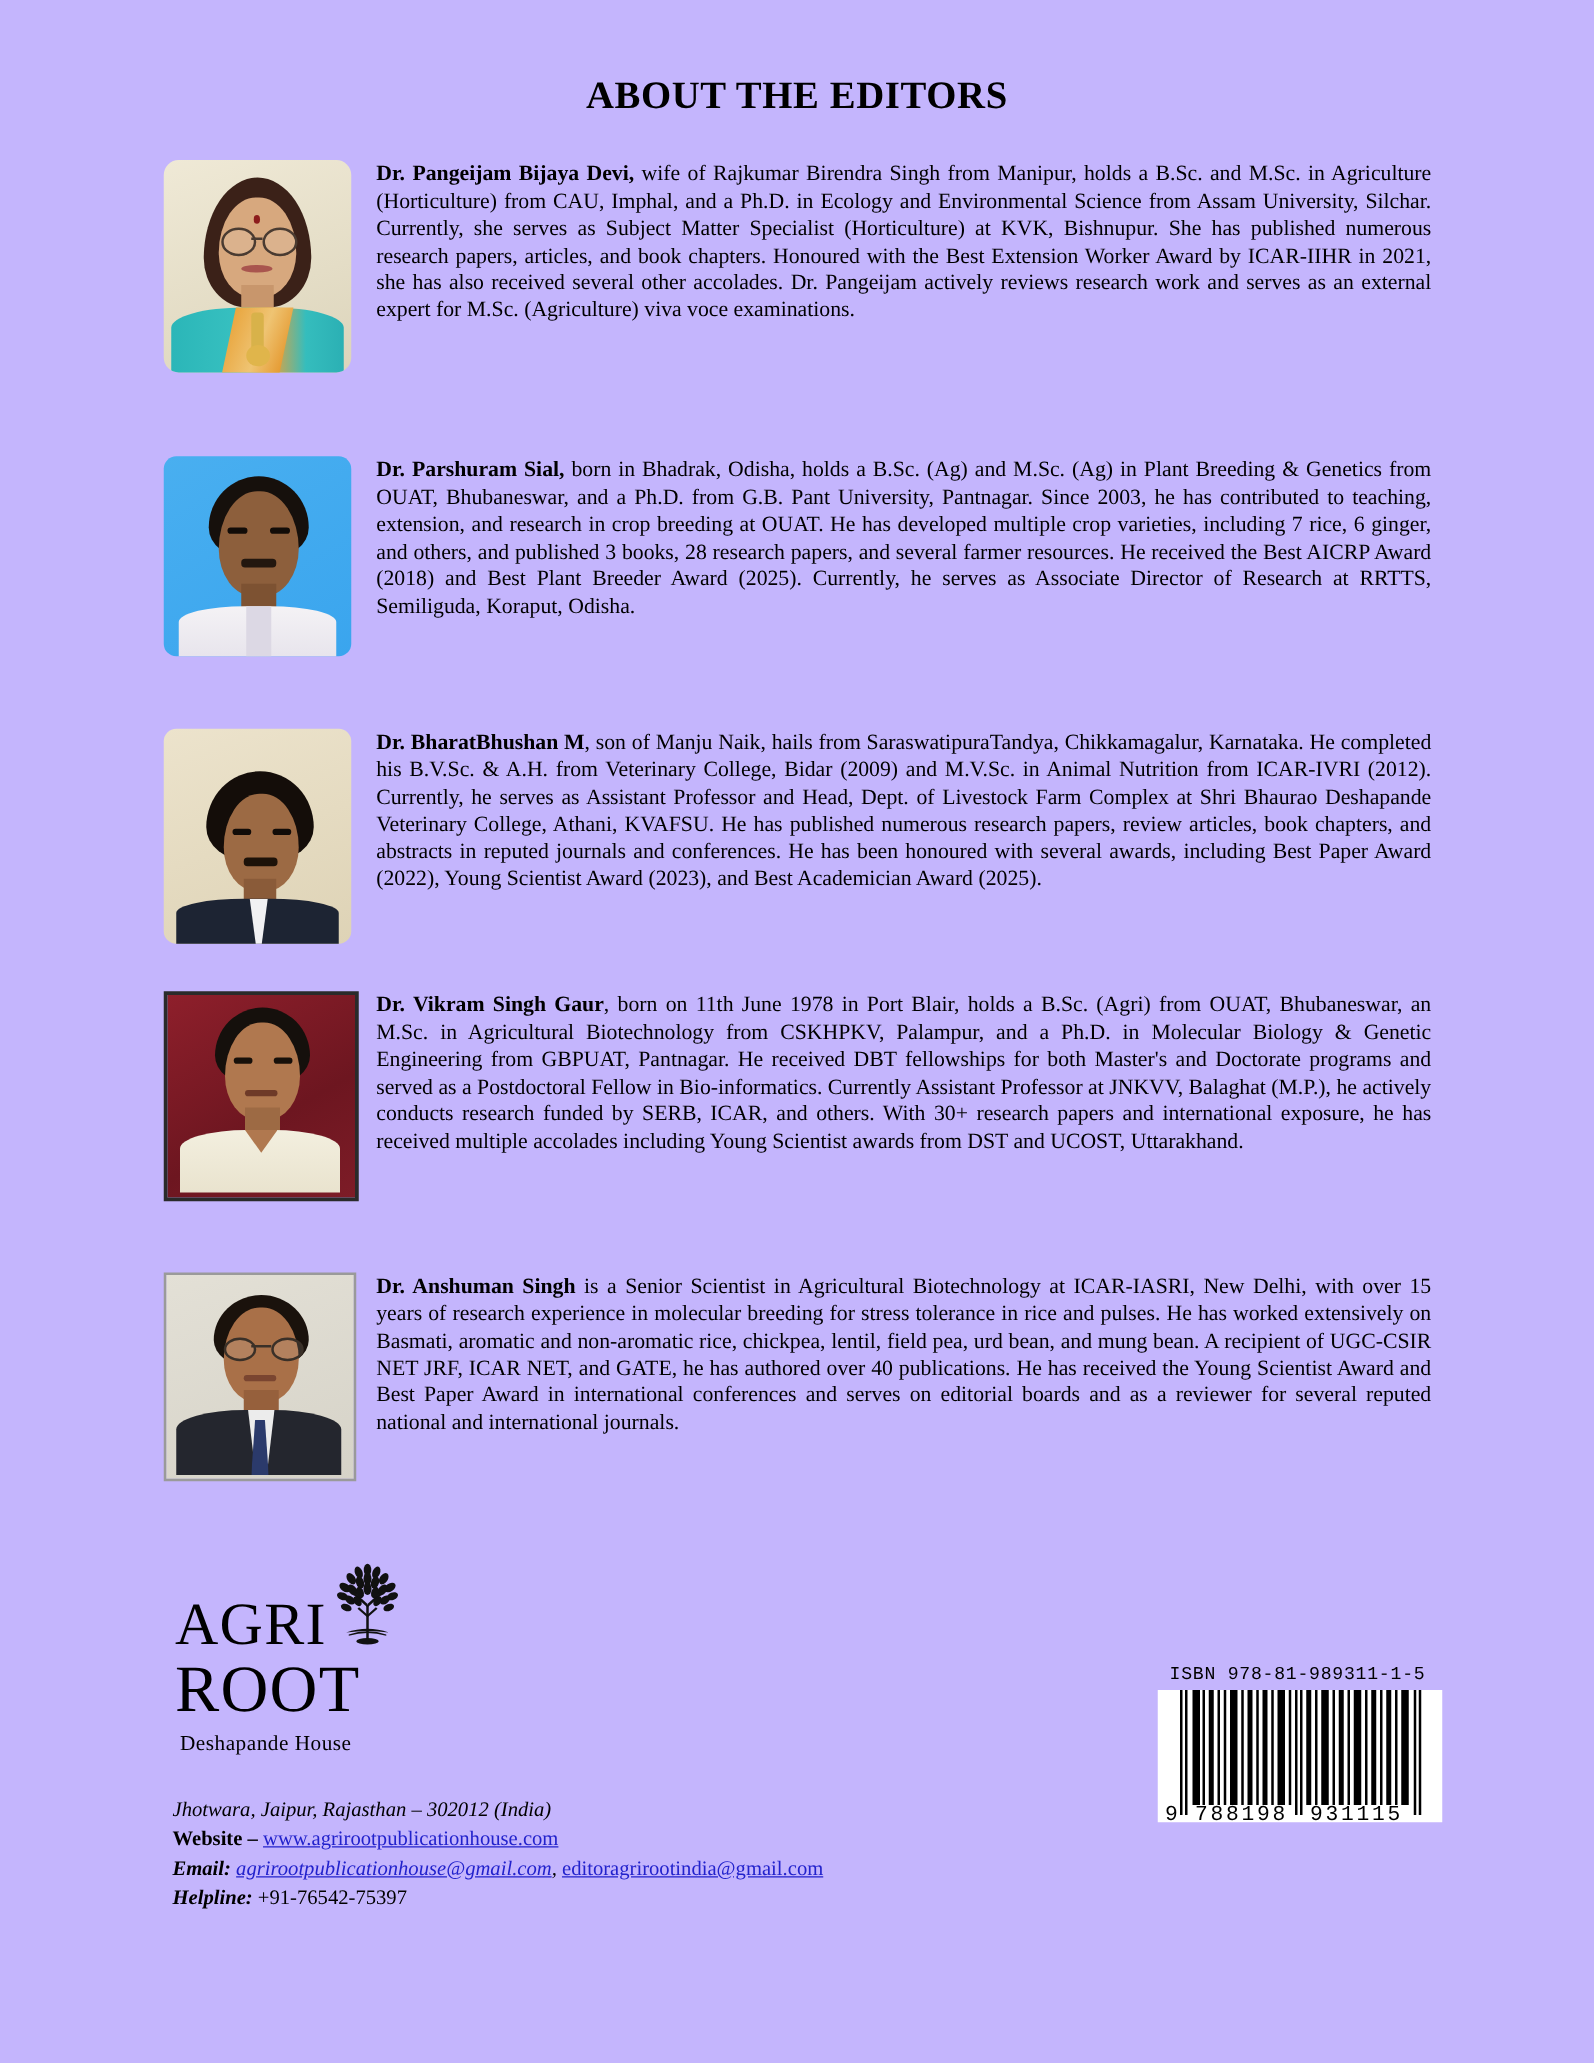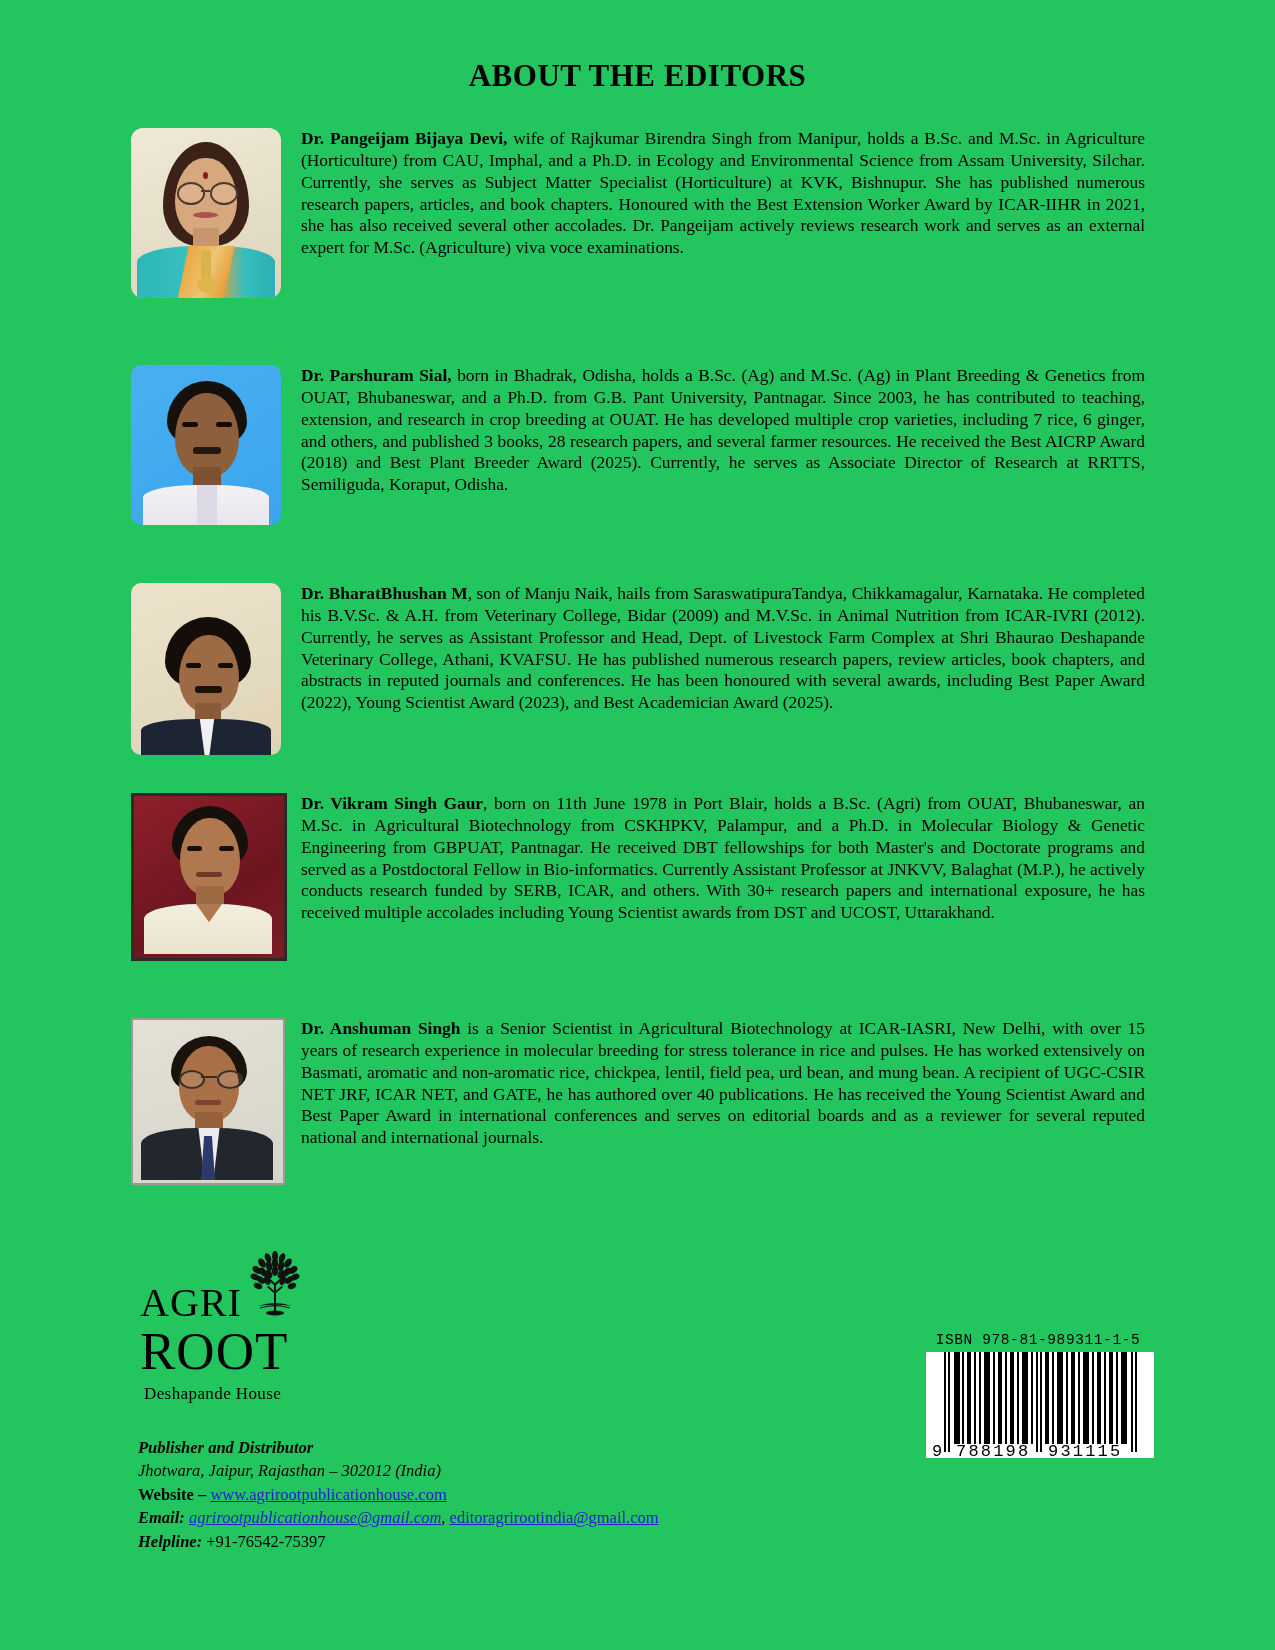--- a/index.html
+++ b/index.html
@@ -11,21 +11,21 @@
     width: 1275px;
     height: 1650px;
     font-family: "Liberation Serif", serif;
     color: #000000;
     position: relative;
     overflow: hidden;
   }
   .page {
     position: absolute;
     inset: 0;
-    background: #22c55e;
+    background: #c4b5fd;
   }
 
   
   .page-title {
     position: absolute;
     top: 58px;
     left: 0;
     width: 1275px;
     text-align: center;
     font-size: 31px;
@@ -135,21 +135,21 @@
     top: 1250px;
     width: 330px;
   }
   .logo-row {
     display: flex;
     align-items: flex-end;
     line-height: 0.88;
   }
   .logo-agri {
     font-family: "Liberation Serif", serif;
-    font-size: 40px;
+    font-size: 48px;
     letter-spacing: 1px;
     font-weight: normal;
   }
   .logo-root {
     font-family: "Liberation Serif", serif;
     font-size: 53px;
     letter-spacing: 1px;
     margin-top: 1px;
   }
   .logo-sub {
@@ -357,21 +357,20 @@
             <ellipse cx="31" cy="63" rx="9" ry="2.6"></ellipse>
           </g>
         </svg>
       </div>
     </div>
     <div class="logo-root">ROOT</div>
     <div class="logo-sub">Deshapande House</div>
   </div>
 
   <div class="pub-info">
-    <div class="hdr">Publisher and Distributor</div>
     <div> Jhotwara, Jaipur, Rajasthan – 302012 (India)</div>
     <div>
       <span class="lbl" style="font-style:normal;">Website –</span>
       <a class="lnk up" href="#">www.agrirootpublicationhouse.com</a>
     </div>
     <div>
       <span class="lbl">Email:</span>
       <a class="lnk it" href="#">agrirootpublicationhouse@gmail.com</a><span>, </span><a class="lnk up" href="#">editoragrirootindia@gmail.com</a>
     </div>
     <div>

